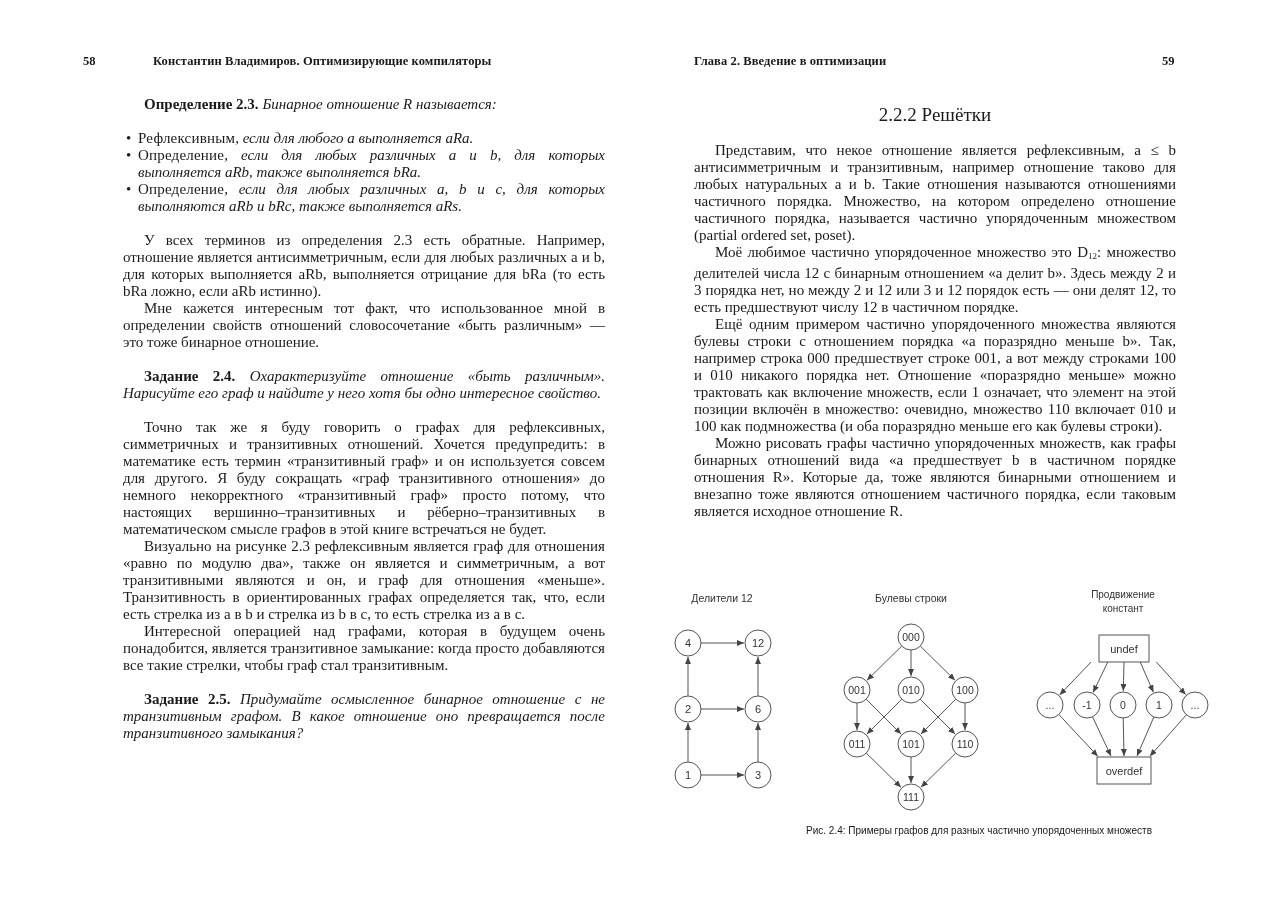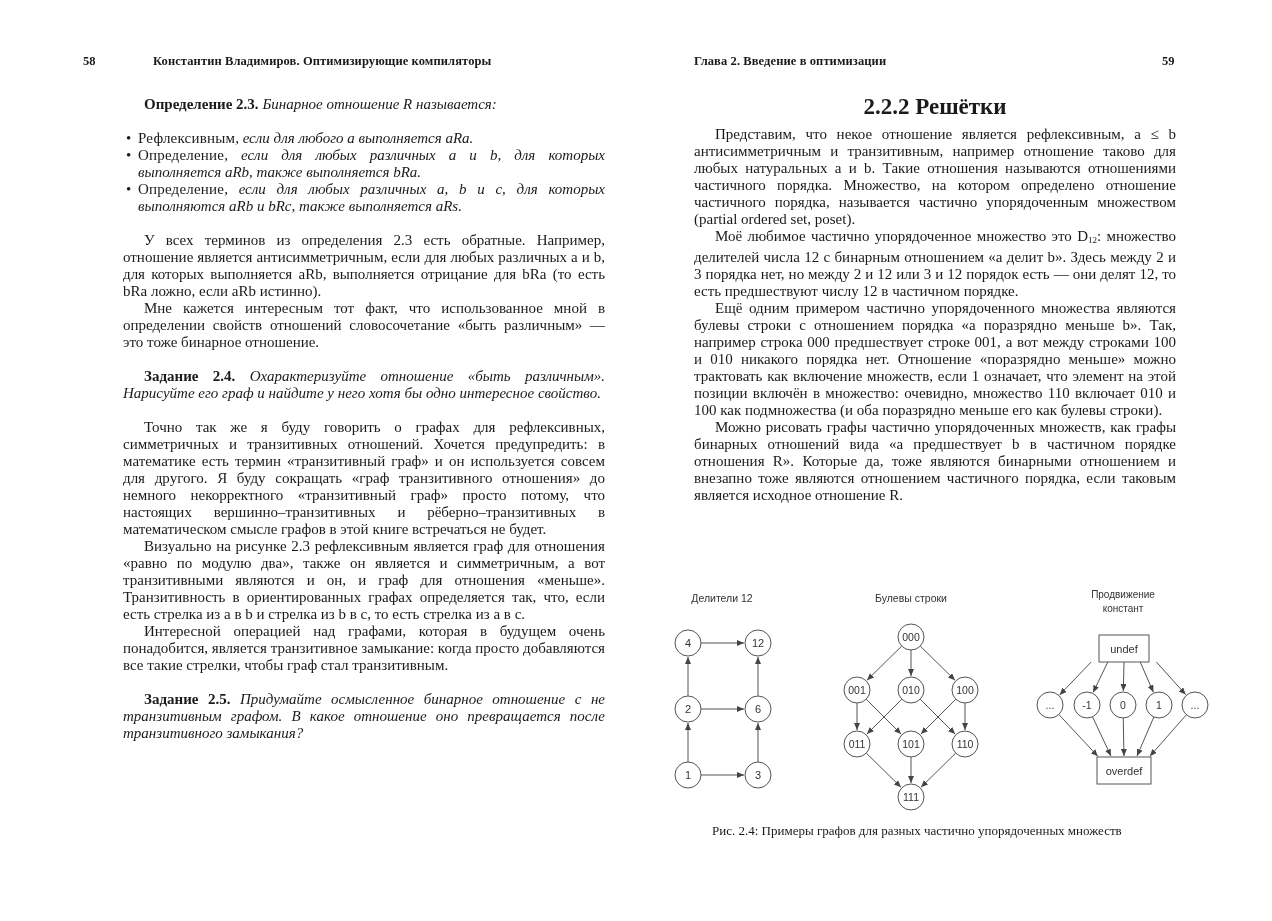--- a/index.html
+++ b/index.html
@@ -16,27 +16,27 @@
   .right .col { left: 78px; width: 482px; top: 97px; }
   p { margin: 0; text-indent: 21px; hyphens: manual; }
   .gap { height: 17px; }
   .gap-s { height: 9px; }
   b.term { font-weight: normal; letter-spacing: 0.2px; }
   .def-title { font-weight: bold; }
   i { font-style: italic; }
   ul.defs { list-style: none; margin: 0; padding: 0; }
   ul.defs li { position: relative; padding-left: 15px; text-indent: 0; }
   ul.defs li::before { content: "•"; position: absolute; left: 3px; top: 0; }
-  h3.sec { margin: 0; font-weight: bold; font-size: 23px; text-align: center; line-height: 20px; font-family: "Liberation Serif", serif; }
+  h3.sec { margin: 8px; font-weight: normal; font-size: 19px; text-align: center; line-height: 20px; font-family: "Liberation Serif", serif; }
   .task { text-indent: 21px; }
   sub { font-size: 9px; vertical-align: -2px; }
   .fig { position: absolute; left: 0; top: 0; width: 636px; height: 657px; }
   .fig svg { position: absolute; left: 0; top: 0; }
   .fig text { font-family: "Liberation Sans", sans-serif; fill: #333; }
-  .caption { position: absolute; left: 96px; width: 440px; top: 823px; text-align: left; font-family: Liberation Serif, serif; font-size: 13px; line-height: 16px; }
+  .caption { position: absolute; left: 96px; width: 440px; top: 823px; text-align: right; font-family: Liberation Sans, sans-serif; font-size: 10px; line-height: 16px; }
 </style>
 </head>
 <body>
 
 <div class="page left">
   <span class="runhead" style="left:83px">58</span>
   <span class="runhead" style="left:153px">Константин Владимиров. Оптимизирующие компиляторы</span>
 
   <div class="col">
     <p class="task">

